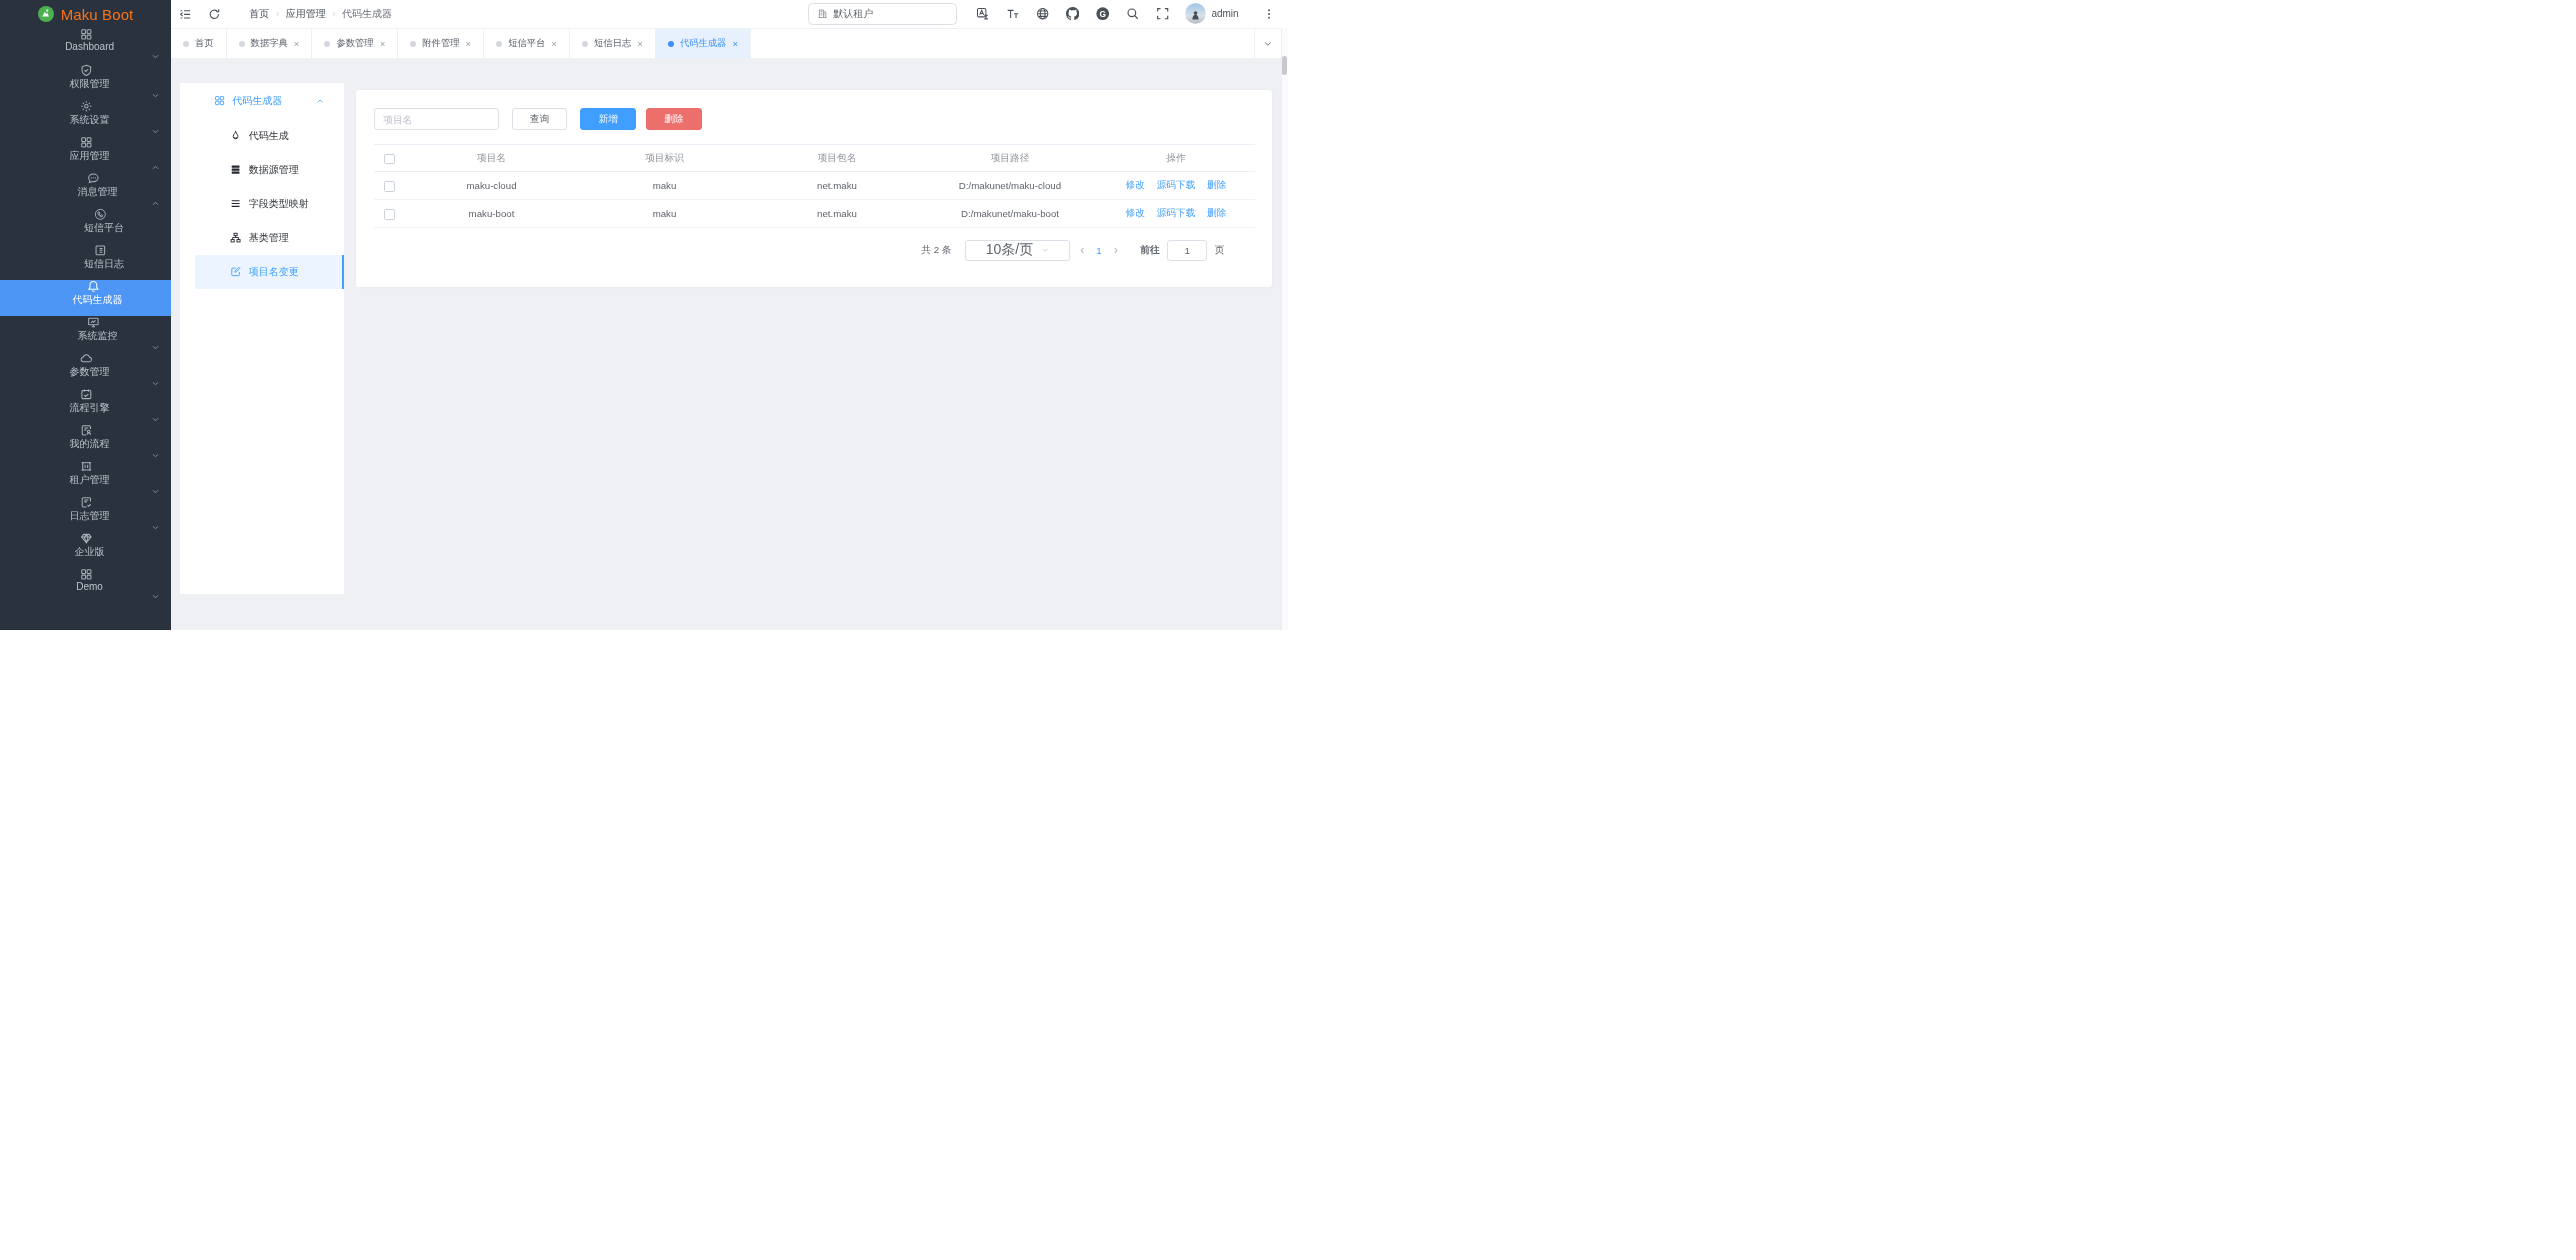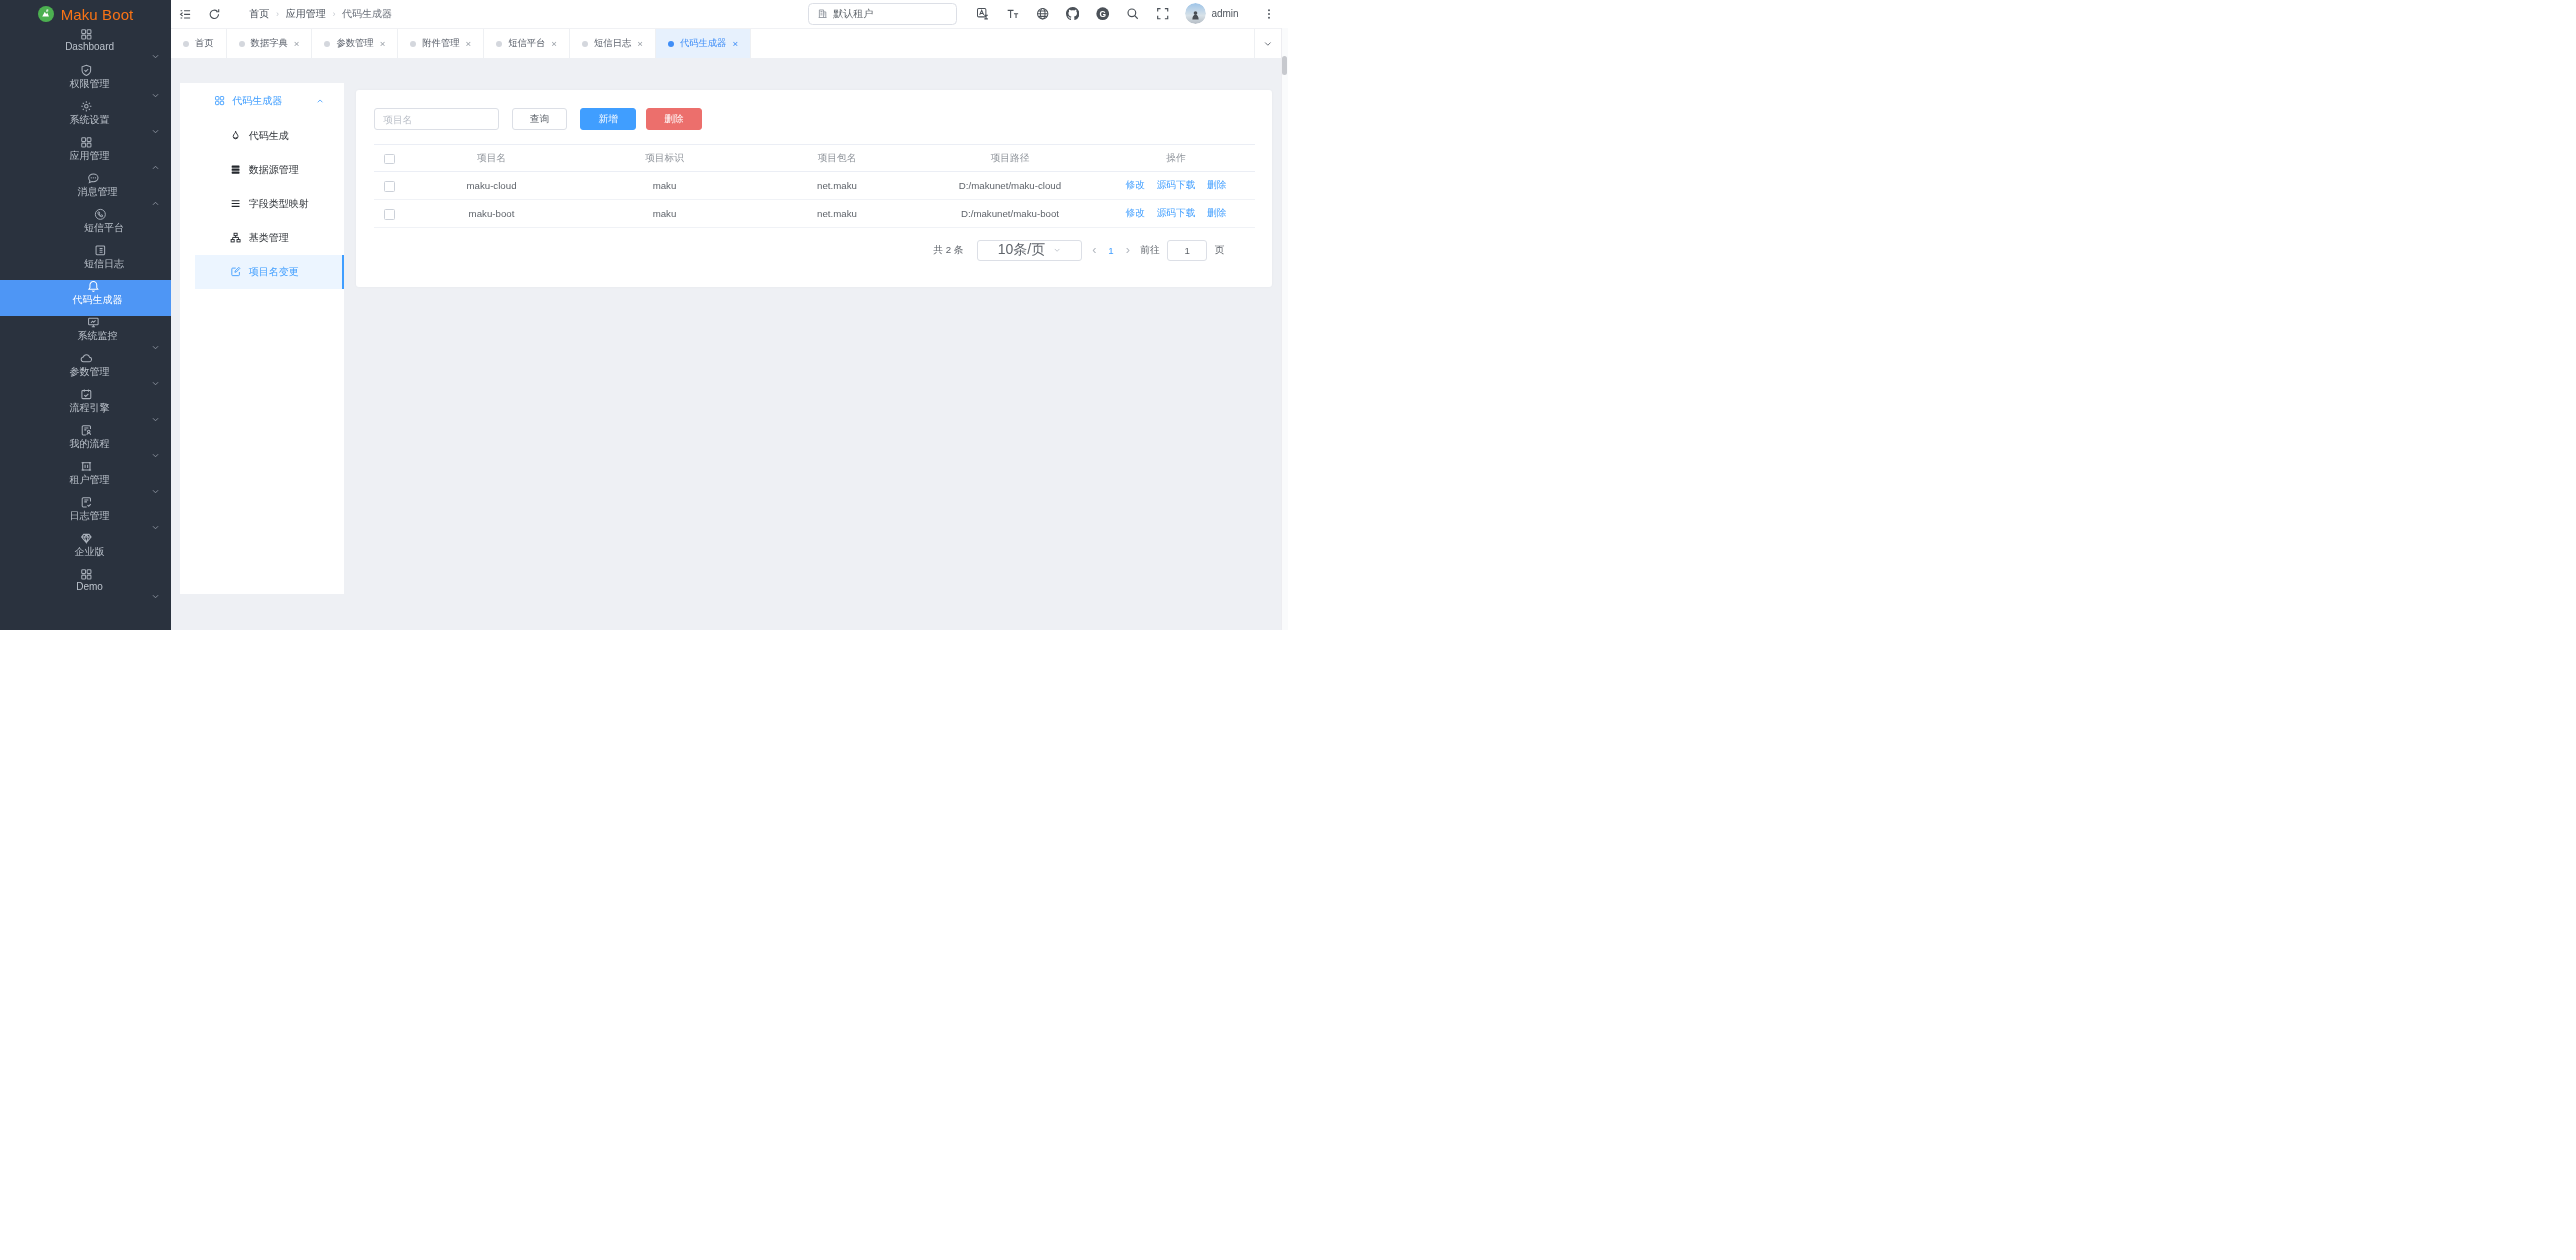--- a/index.html
+++ b/index.html
@@ -128,21 +128,21 @@
   .pagination { margin-top:11.2px; display:flex; align-items:center; justify-content:flex-end;
     padding-right:30px; font-size:9.7px; color:#5f646b; }
   .pg-total { margin-right:13.4px; }
   .pg-size { width:105px; height:21px; border:0.7px solid #dcdfe6; border-radius:3px;
     display:flex; align-items:center; justify-content:center; gap:7.5px; color:#5f646b;
     font-size:14px; cursor:pointer; }
   .pg-size svg { width:8.2px; height:8.2px; color:#b9bec7; }
   .pg-arrow { color:#b3b8c0; font-size:12.7px; line-height:1; margin:0 10.4px; cursor:pointer;
     user-select:none; }
   .pg-cur { color:#409eff; margin:0 1.5px; cursor:pointer; }
-  .pg-goto { margin-right:7.5px; }
+  .pg-goto { margin-left:12px; margin-right:7.5px;font-weight:bold; }
   .pg-input { width:40px; height:21px; border:0.7px solid #dcdfe6; border-radius:3px;
     text-align:center; font-size:9.7px; color:#5f646b; outline:none;
     font-family:"Liberation Sans", sans-serif; }
   .pg-unit { margin-left:7.5px; }
 
   
   .scrollbar { width:7.5px; flex:none; background:#fafbfc; border-left:0.7px solid #ededf1;
     position:relative; }
   .scroll-thumb { position:absolute; top:28px; left:0.7px; width:5.2px; height:19.4px;
     border-radius:3px; background:#c7c9ce; cursor:pointer; }

